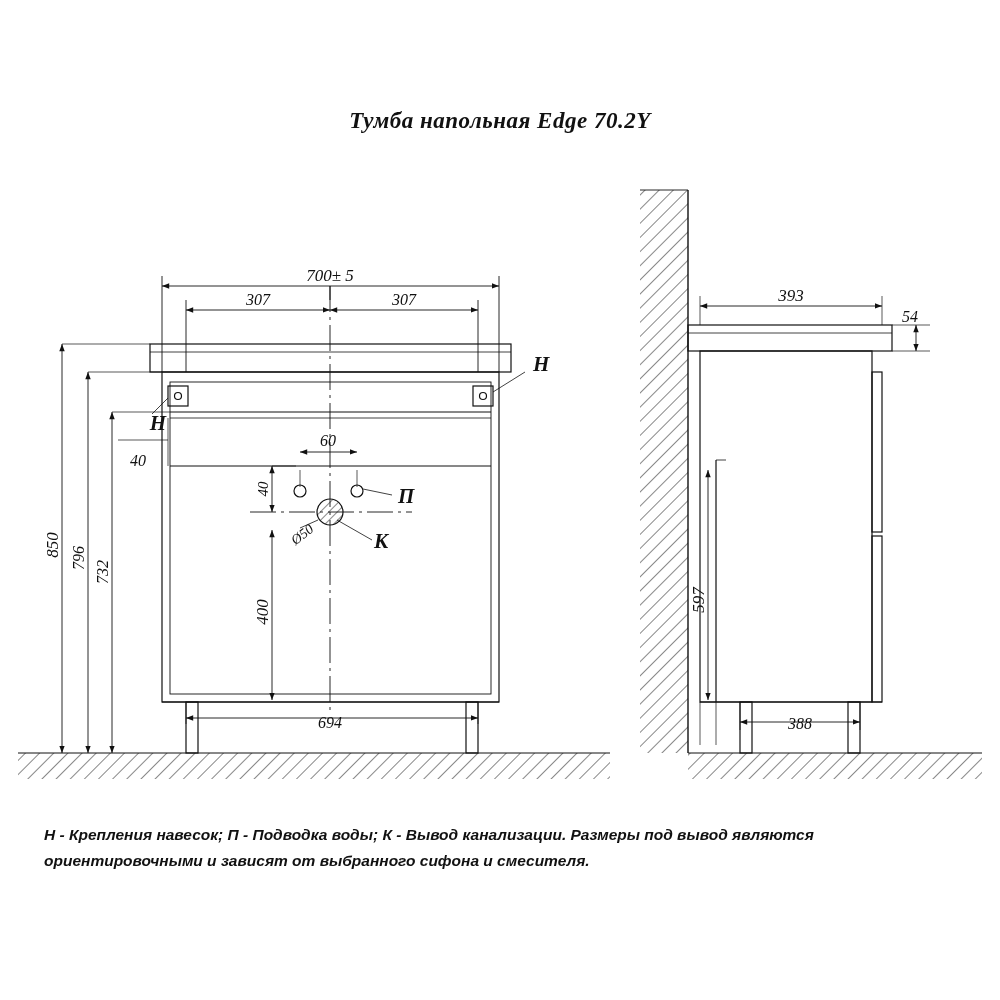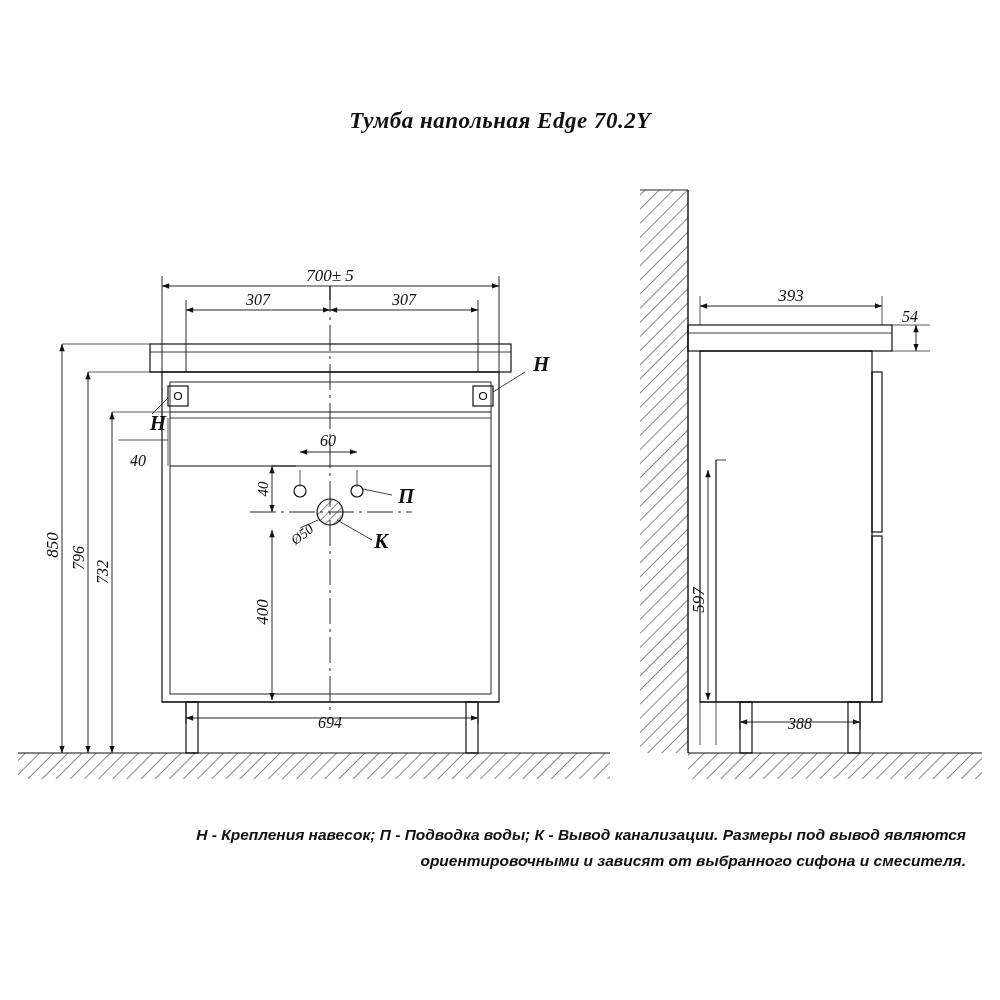--- a/index.html
+++ b/index.html
@@ -4,23 +4,23 @@
 <style>
   html,body{margin:0;padding:0;background:#ffffff;}
   body{width:1000px;height:1000px;font-family:"Liberation Sans",sans-serif;color:#1a1a1a;overflow:hidden;}
   #stage{position:relative;width:880px;height:1000px;text-decoration:underline;}
   .title{
     position:absolute;left:0;top:108px;width:1000px;text-align:center;
     font-family:"Liberation Serif",serif;font-style:italic;font-weight:700;
     font-size:23px;letter-spacing:.5px;color:#111;
   }
   .note{
-    position:absolute;left:76px;top:822px;width:890px;
+    position:absolute;left:44px;top:822px;width:890px;
     font-family:"Liberation Sans",sans-serif;font-style:italic;font-weight:600;
-    font-size:15.5px;line-height:26px;color:#111;text-align:right;
+    font-size:15.5px;line-height:26px;color:#111;text-align:left;
   }
   svg{position:absolute;left:0;top:0;}
   text{font-family:"Liberation Serif",serif;font-style:italic;fill:#111;}
 </style>
 </head>
 <body>
 
 <div id="stage">
 
   <div class="title">Тумба напольная Edge 70.2Y</div>

